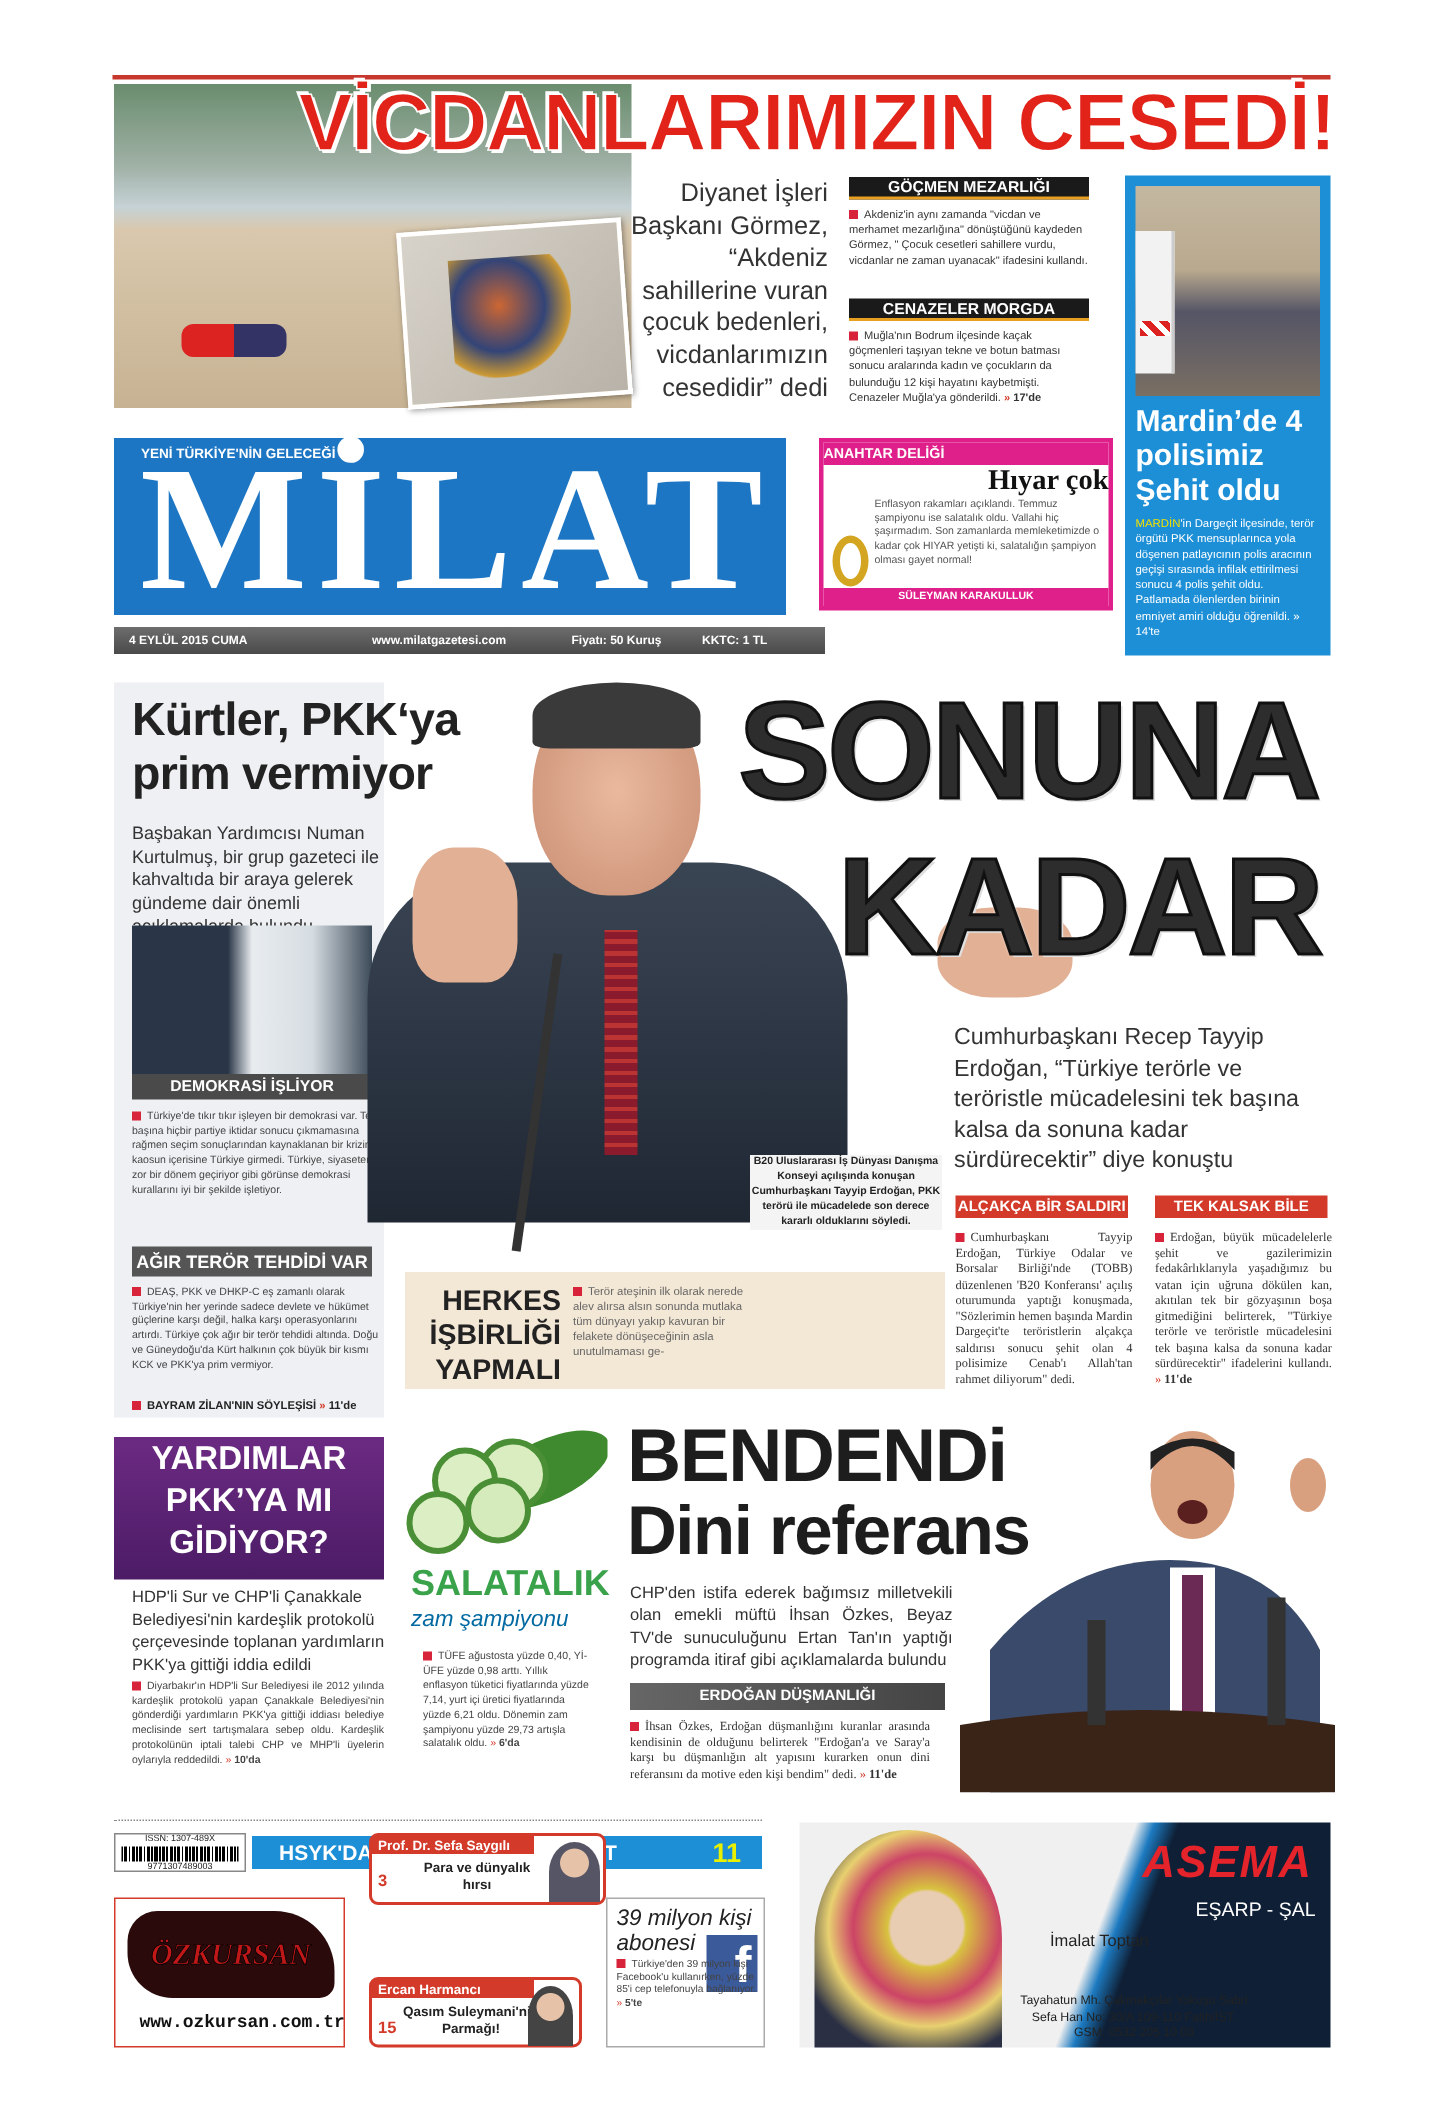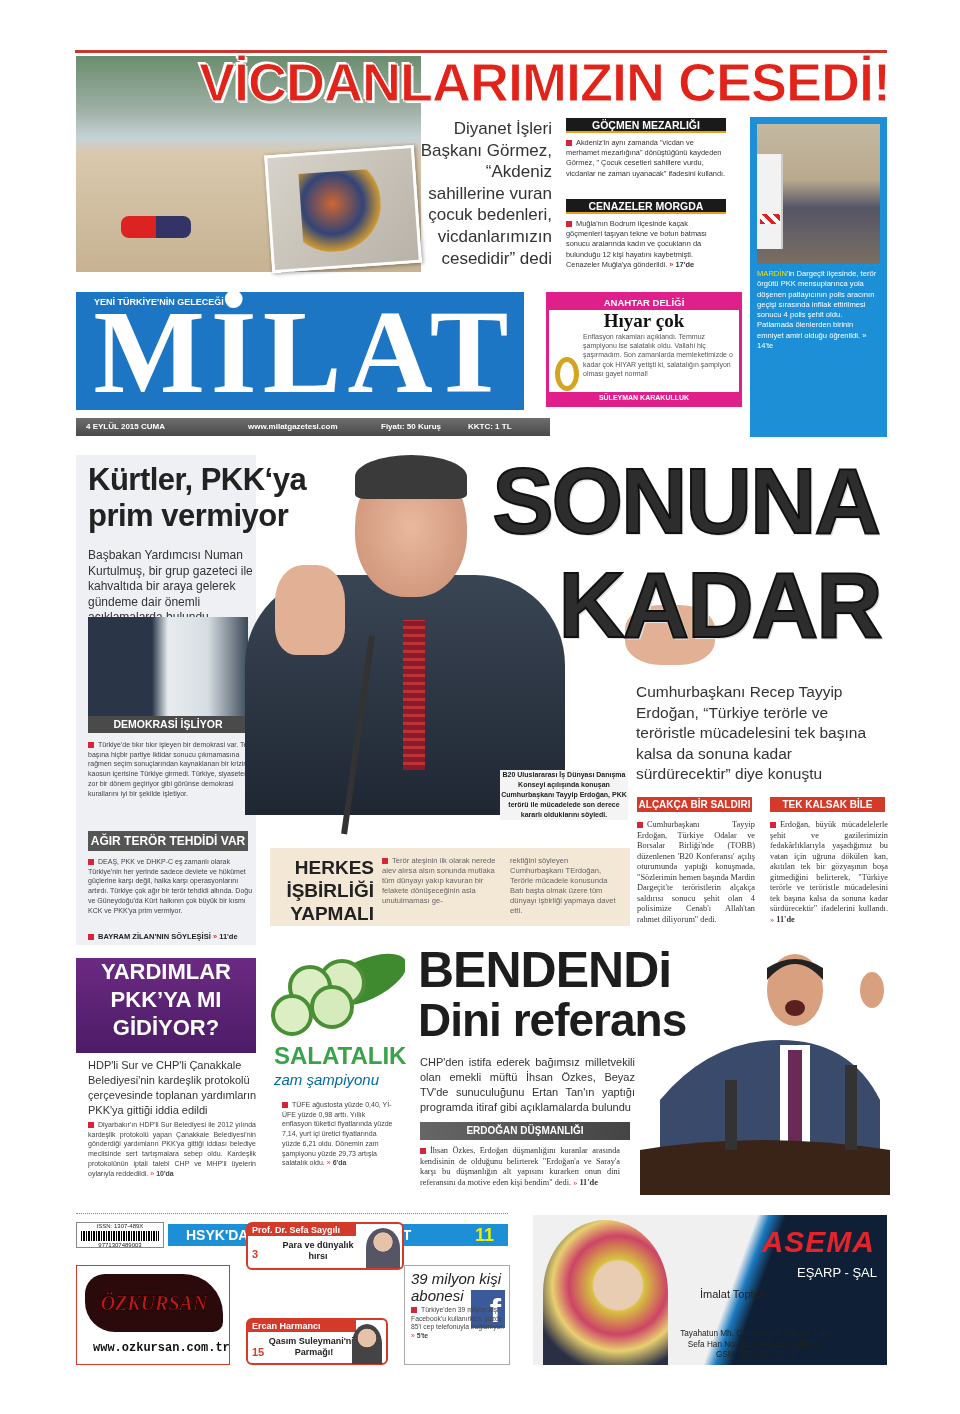--- a/index.html
+++ b/index.html
@@ -23,22 +23,22 @@
 .mardin-photo .amb:after{content:"";position:absolute;left:3px;top:60px;width:20px;height:10px;background:repeating-linear-gradient(45deg,#d22 0 4px,#fff 4px 8px)}
 .mardin h2{color:#fff;font-weight:900;font-size:20px;line-height:23px;margin-top:6px}
 .mardin p{color:#fff;font-weight:normal;font-size:7.6px;line-height:10.3px;margin-top:5px}
 .mardin .hl{color:#f3e100}
 .logo{left:76px;top:292px;width:448px;height:118px;background:#1d76c3}
 .logo .tag{position:absolute;left:18px;top:5px;font-size:9px;font-weight:bold;color:#fff}
 .logo .name{position:absolute;left:8px;top:2px;width:440px;font-family:"Liberation Serif",serif;font-weight:bold;font-size:118px;color:#fff;letter-spacing:6px;line-height:118px;text-align:center}
 .datebar{left:76px;top:418px;width:474px;height:18px;background:linear-gradient(180deg,#6d6d6d,#4a4a4a);color:#fff;font-size:8px;font-weight:bold;line-height:18px}
 .datebar span{position:absolute}
 .keyhole{left:546px;top:292px;width:196px;height:115px;border:3px solid #e0208a;background:#fff}
-.keyhole .kh{background:#e0208a;color:#fff;font-weight:bold;font-size:9.5px;text-align:center;height:15px;line-height:15px}
-.keyhole h3{font-family:"Liberation Serif",serif;font-weight:bold;font-size:19px;text-align:center;line-height:22px;color:#111}
+.keyhole .kh{background:#e0208a;color:#fff;font-weight:bold;font-size:9.5px;height:15px;line-height:15px}
+.keyhole h3{font-family:"Liberation Serif",serif;font-weight:bold;font-size:19px;text-align:right;line-height:22px;color:#111}
 .keyhole p{font-size:7px;line-height:9.2px;color:#555;padding:0 6px}
 .keyhole .key{position:absolute;left:6px;top:62px;width:24px;height:34px;border-radius:50%;border:5px solid #d4a520;background:transparent}
 .keyhole .kf{position:absolute;left:0;right:0;bottom:0;background:#e0208a;color:#fff;font-weight:bold;font-size:7px;text-align:center;height:12px;line-height:12px}
 .leftcol{left:76px;top:455px;width:180px;height:490px;background:#eef0f3}
 .kurt-h{left:88px;top:462px;width:240px;font-weight:bold;font-size:31px;line-height:36px;color:#222;letter-spacing:-0.5px}
 .kurt-p{left:88px;top:548px;width:180px;font-size:12px;line-height:15.5px;color:#333}
 .numan-photo{left:88px;top:617px;width:160px;height:100px;background:linear-gradient(90deg,#2a3648 0%,#2a3648 40%,#e8ecef 50%,#d6dde2 75%,#3c4a58 100%)}
 .graybar{background:#555;color:#fff;font-weight:bold;text-align:center}
 .small{font-size:7px;line-height:9.7px;color:#444}
 .sonuna{left:478px;top:455px;width:415px;font-family:"Liberation Sans",sans-serif;font-weight:900;font-size:92px;line-height:92px;letter-spacing:-2px;color:#2d2d2d;text-align:center;-webkit-text-stroke:2px #111;text-shadow:0 0 3px #fff,2px 2px 0 #ddd;background:none}
@@ -95,20 +95,21 @@
 </div>
 <div class="abs sidebox" style="top:199px">
   <div class="sbhead">CENAZELER MORGDA</div>
   <div class="sbtext"><span class="bullet"></span><span>Muğla'nın Bodrum ilçesinde kaçak göçmenleri taşıyan tekne ve botun batması sonucu aralarında kadın ve çocukların da bulunduğu 12 kişi hayatını kaybetmişti. Cenazeler Muğla'ya gönderildi.</span> <span style="color:#d33a2a;font-weight:bold">»</span> <b>17'de</b></div>
 </div>
 
 <div class="abs mardin">
   <div class="mardin-photo">
       <div class="amb"></div>
     </div>
+  <h2>Mardin’de 4 polisimiz Şehit oldu</h2>
   <p><span class="hl">MARDİN</span><span>'in Dargeçit ilçesinde, terör örgütü PKK mensuplarınca yola döşenen patlayıcının polis aracının geçişi sırasında infilak ettirilmesi sonucu 4 polis şehit oldu. Patlamada ölenlerden birinin emniyet amiri olduğu öğrenildi.</span> <span>»</span> <span>14'te</span></p>
 </div>
 
 <div class="abs logo">
   <div class="name">MİLAT</div>
   <div class="tag">YENİ TÜRKİYE'NİN GELECEĞİ</div>
 </div>
 <div class="abs datebar">
   <span style="left:10px">4 EYLÜL 2015 CUMA</span>
   <span style="left:172px">www.milatgazetesi.com</span>
@@ -152,23 +153,20 @@
 
 <div class="abs redbar" style="left:637px;top:797px;width:115px">ALÇAKÇA BİR SALDIRI</div>
 <div class="abs serifsmall" style="left:637px;top:820px;width:118px;text-align:justify"><span class="bullet"></span><span>Cumhurbaşkanı Tayyip Erdoğan, Türkiye Odalar ve Borsalar Birliği'nde (TOBB) düzenlenen 'B20 Konferansı' açılış oturumunda yaptığı konuşmada, "Sözlerimin hemen başında Mardin Dargeçit'te teröristlerin alçakça saldırısı sonucu şehit olan 4 polisimize Cenab'ı Allah'tan rahmet diliyorum" dedi.</span></div>
 <div class="abs redbar" style="left:770px;top:797px;width:115px">TEK KALSAK BİLE</div>
 <div class="abs serifsmall" style="left:770px;top:820px;width:118px;text-align:justify"><span class="bullet"></span><span>Erdoğan, büyük mücadelelerle şehit ve gazilerimizin fedakârlıklarıyla yaşadığımız bu vatan için uğruna dökülen kan, akıtılan tek bir gözyaşının boşa gitmediğini belirterek, "Türkiye terörle ve teröristle mücadelesini tek başına kalsa da sonuna kadar sürdürecektir" ifadelerini kullandı.</span> <span style="color:#d33a2a">»</span> <b>11'de</b></div>
 
 <div class="abs herkes">
   <h4>HERKES İŞBİRLİĞİ YAPMALI</h4>
   <div class="c1">
       <p><span class="bullet"></span><span>Terör ateşinin ilk olarak nerede alev alırsa alsın sonunda mutlaka tüm dünyayı yakıp kavuran bir felakete dönüşeceğinin asla unutulmaması ge-</span></p>
-    </div>
-  <div class="c2">
-      <p>rektiğini söyleyen Cumhurbaşkanı TErdoğan, Terörle mücadele konusunda Batı başta olmak üzere tüm dünyayı işbirliği yapmaya davet etti.</p>
     </div>
 </div>
 
 <div class="abs yard">YARDIMLAR PKK’YA MI GİDİYOR?</div>
 <div class="abs yard-sub">HDP'li Sur ve CHP'li Çanakkale Belediyesi'nin kardeşlik protokolü çerçevesinde toplanan yardımların PKK'ya gittiği iddia edildi</div>
 <div class="abs small" style="left:88px;top:1120px;width:168px;text-align:justify"><span class="bullet"></span><span>Diyarbakır'ın HDP'li Sur Belediyesi ile 2012 yılında kardeşlik protokolü yapan Çanakkale Belediyesi'nin gönderdiği yardımların PKK'ya gittiği iddiası belediye meclisinde sert tartışmalara sebep oldu. Kardeşlik protokolünün iptali talebi CHP ve MHP'li üyelerin oylarıyla reddedildi.</span> <span style="color:#d33a2a">»</span> <b>10'da</b></div>
 
 <div class="abs salat-photo">
   <svg width="135" height="95" viewBox="0 0 135 95">
     <ellipse cx="95" cy="35" rx="45" ry="20" fill="#3f8a2e" transform="rotate(-25 95 35)"></ellipse>

